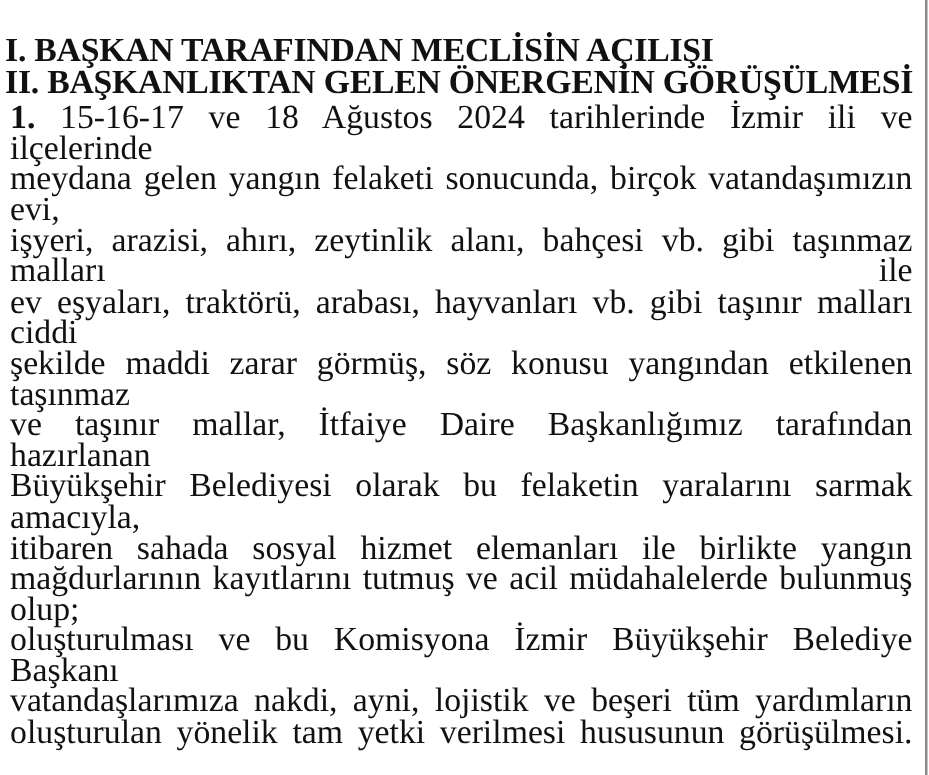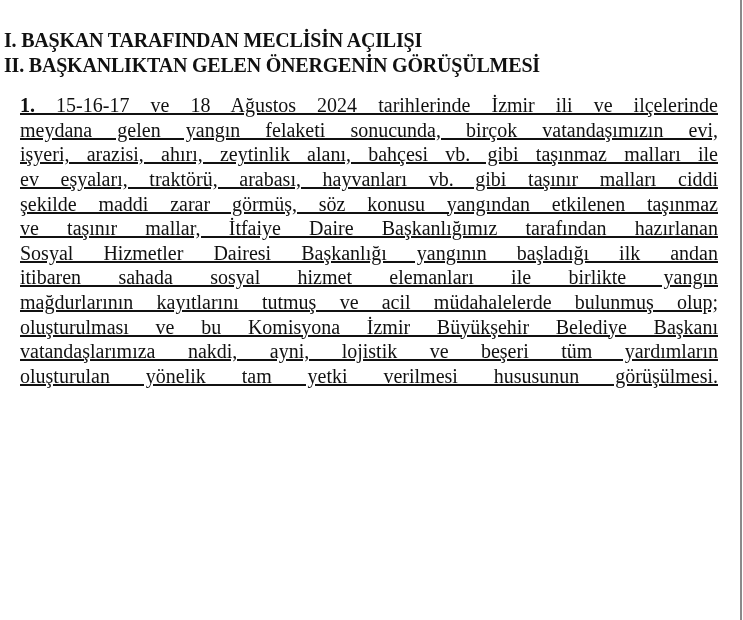--- a/index.html
+++ b/index.html
@@ -12,36 +12,35 @@
     height: 620px;
     position: relative;
     overflow: hidden;
   }
   .page {
     position: absolute;
     left: 4px;
     top: 28px;
     width: 730px;
     font-family: "Liberation Serif", "DejaVu Serif", serif;
-    font-size: 20px;
+    font-size: 27px;
     line-height: 24.6px;
     color: #111111;
   }
   .heading {
     font-weight: bold;
     margin: 0;
     white-space: nowrap;
     letter-spacing: -0.2px;
   }
   .item {
-    margin: 16px;
+    margin: 4px;
     text-align: justify;
     text-align-last: left;
     hyphens: none;
-    text-decoration: underline;
   }
   .item-line {
     display: block;
     text-align: justify;
     text-align-last: justify;
     white-space: normal;
   }
   .item-line.last {
     text-align-last: left;
   }
@@ -64,21 +63,21 @@
   <p class="heading">I. BAŞKAN TARAFINDAN MECLİSİN AÇILIŞI</p>
   <p class="heading">II. BAŞKANLIKTAN GELEN ÖNERGENİN GÖRÜŞÜLMESİ</p>
 
   <div class="item">
     <span class="item-line"><span class="item-number">1.</span><span> 15-16-17 ve 18 Ağustos 2024 tarihlerinde İzmir ili ve ilçelerinde</span></span>
     <span class="item-line">meydana gelen yangın felaketi sonucunda, birçok vatandaşımızın evi,</span>
     <span class="item-line">işyeri, arazisi, ahırı, zeytinlik alanı, bahçesi vb. gibi taşınmaz malları ile</span>
     <span class="item-line">ev eşyaları, traktörü, arabası, hayvanları vb. gibi taşınır malları ciddi</span>
     <span class="item-line">şekilde maddi zarar görmüş, söz konusu yangından etkilenen taşınmaz</span>
     <span class="item-line">ve taşınır mallar, İtfaiye Daire Başkanlığımız tarafından hazırlanan</span>
-    <span class="item-line">Sosyal Hizmetler Dairesi Başkanlığı yangının başladığı ilk andan</span>
+    <span class="item-line">Büyükşehir Belediyesi olarak bu felaketin yaralarını sarmak amacıyla,</span>
     <span class="item-line">itibaren sahada sosyal hizmet elemanları ile birlikte yangın</span>
     <span class="item-line">mağdurlarının kayıtlarını tutmuş ve acil müdahalelerde bulunmuş olup;</span>
     <span class="item-line">oluşturulması ve bu Komisyona İzmir Büyükşehir Belediye Başkanı</span>
     <span class="item-line">vatandaşlarımıza nakdi, ayni, lojistik ve beşeri tüm yardımların</span>
     <span class="item-line">oluşturulan yönelik tam yetki verilmesi hususunun görüşülmesi.</span>
   </div>
 </div>
 
 <div class="right-rule"></div>
 

